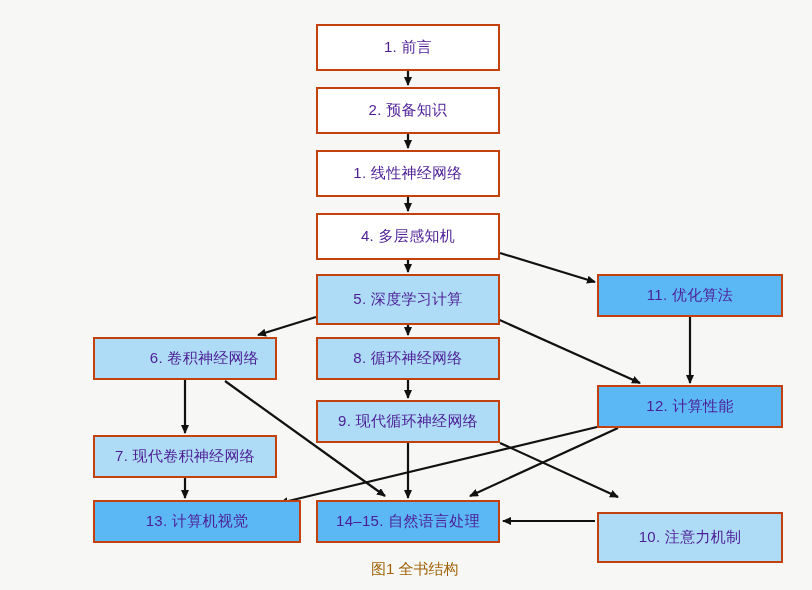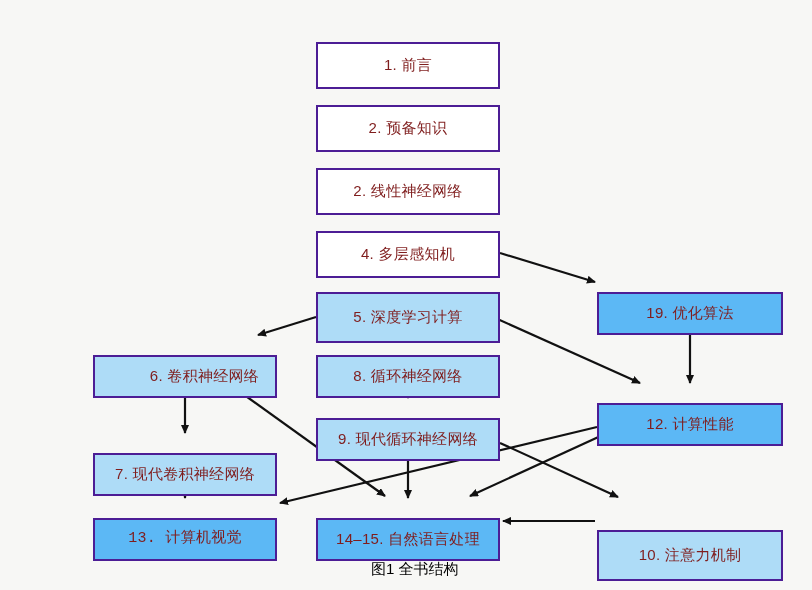--- a/index.html
+++ b/index.html
@@ -23,39 +23,38 @@
     position: absolute;
     left: 0;
     top: 0;
     width: 812px;
     height: 590px;
     pointer-events: none;
   }
   .node {
     position: absolute;
     box-sizing: border-box;
-    border: 2px solid #4c1d95;
+    border: 2px solid #c2410c;
     display: flex;
     align-items: center;
     justify-content: center;
     text-align: center;
-    color: #7f1d1d;
+    color: #4c1d95;
     font-size: 15px;
     letter-spacing: 0.3px;
     line-height: 1.1;
     white-space: nowrap;
     z-index: 2;
-    margin-top: 18px;
   }
   .node.fill-white  { background: #ffffff; }
   .node.fill-light  { background: #aedcf7; }
   .node.fill-deep   { background: #5cb8f5; }
   .caption {
     position: absolute;
-    color: #000000;
+    color: #a16207;
     font-size: 15px;
     white-space: nowrap;
     z-index: 2;
   }
 </style>
 </head>
 <body>
 
 <div id="figure-root">
 
@@ -88,21 +87,21 @@
   </svg>
 
   <div id="nodes-group">
       <div class="node fill-white" style="left: 316px; top: 24px; width: 184px; height: 47px;">
         <span>1. 前言</span>
       </div>
       <div class="node fill-white" style="left: 316px; top: 87px; width: 184px; height: 47px;">
         <span>2. 预备知识</span>
       </div>
       <div class="node fill-white" style="left: 316px; top: 150px; width: 184px; height: 47px;">
-        <span>2. 线性神经网络</span>
+        <span>1. 线性神经网络</span>
       </div>
       <div class="node fill-white" style="left: 316px; top: 213px; width: 184px; height: 47px; text-align: center;">
         <span>4. 多层感知机</span>
       </div>
       <div class="node fill-light" style="left: 316px; top: 274px; width: 184px; height: 51px;">
         <span>5. 深度学习计算</span>
       </div>
       <div class="node fill-light" style="left: 316px; top: 337px; width: 184px; height: 43px;">
         <span>8. 循环神经网络</span>
       </div>
@@ -111,25 +110,25 @@
       </div>
       <div class="node fill-deep" style="left: 316px; top: 500px; width: 184px; height: 43px;">
         <span>14–15. 自然语言处理</span>
       </div>
       <div class="node fill-light" style="left: 93px; top: 337px; width: 184px; height: 43px; padding-left: 39px;">
         <span>6. 卷积神经网络</span>
       </div>
       <div class="node fill-light" style="left: 93px; top: 435px; width: 184px; height: 43px;">
         <span>7. 现代卷积神经网络</span>
       </div>
-      <div class="node fill-deep" style="left: 93px; top: 500px; width: 184px; height: 43px; font-family: Liberation Mono, monospace;">
+      <div class="node fill-deep" style="left: 93px; top: 500px; width: 208px; height: 43px;">
         <span>13. 计算机视觉</span>
       </div>
       <div class="node fill-deep" style="left: 597px; top: 274px; width: 186px; height: 43px;">
-        <span>19. 优化算法</span>
+        <span>11. 优化算法</span>
       </div>
       <div class="node fill-deep" style="left: 597px; top: 385px; width: 186px; height: 43px;">
         <span>12. 计算性能</span>
       </div>
       <div class="node fill-light" style="left: 597px; top: 512px; width: 186px; height: 51px;">
         <span>10. 注意力机制</span>
       </div>
     </div>
 
   <div class="caption" style="left: 371px; top: 560px;">图1  全书结构</div>

